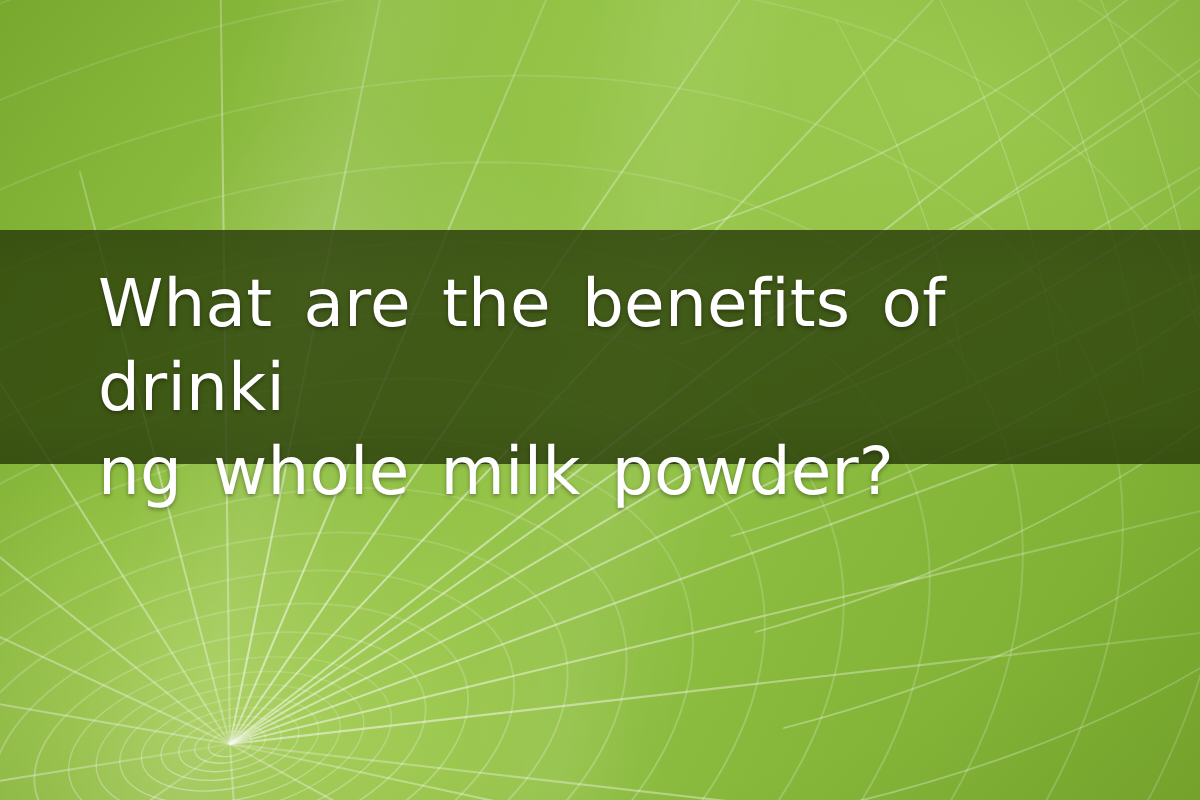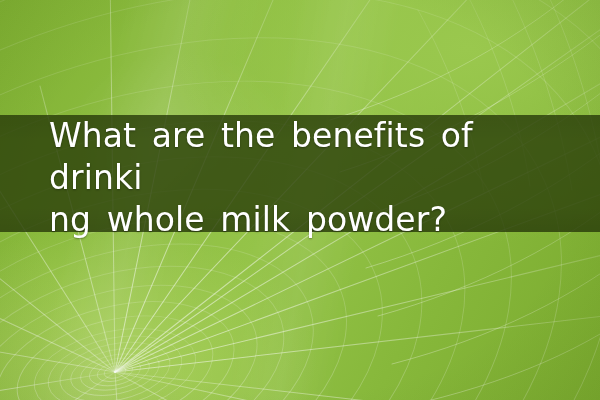--- a/index.html
+++ b/index.html
@@ -83,21 +83,21 @@
   }
 
   
   .headline {
     position: absolute;
     left: 0;
     top: 115px;
     width: 600px;
     height: 117px;
     box-sizing: border-box;
-    padding: 0 48px 0 49px;
+    padding: 16px 48px 0 49px;
     color: #ffffff;
     font-family: "DejaVu Sans", sans-serif;
     font-size: 33px;
     line-height: 42px;
     font-weight: 400;
     letter-spacing: 0.1px;
     word-spacing: 5px;
     white-space: pre-wrap;
     text-shadow: 0 1px 2px rgba(0,0,0,0.35);
   }

